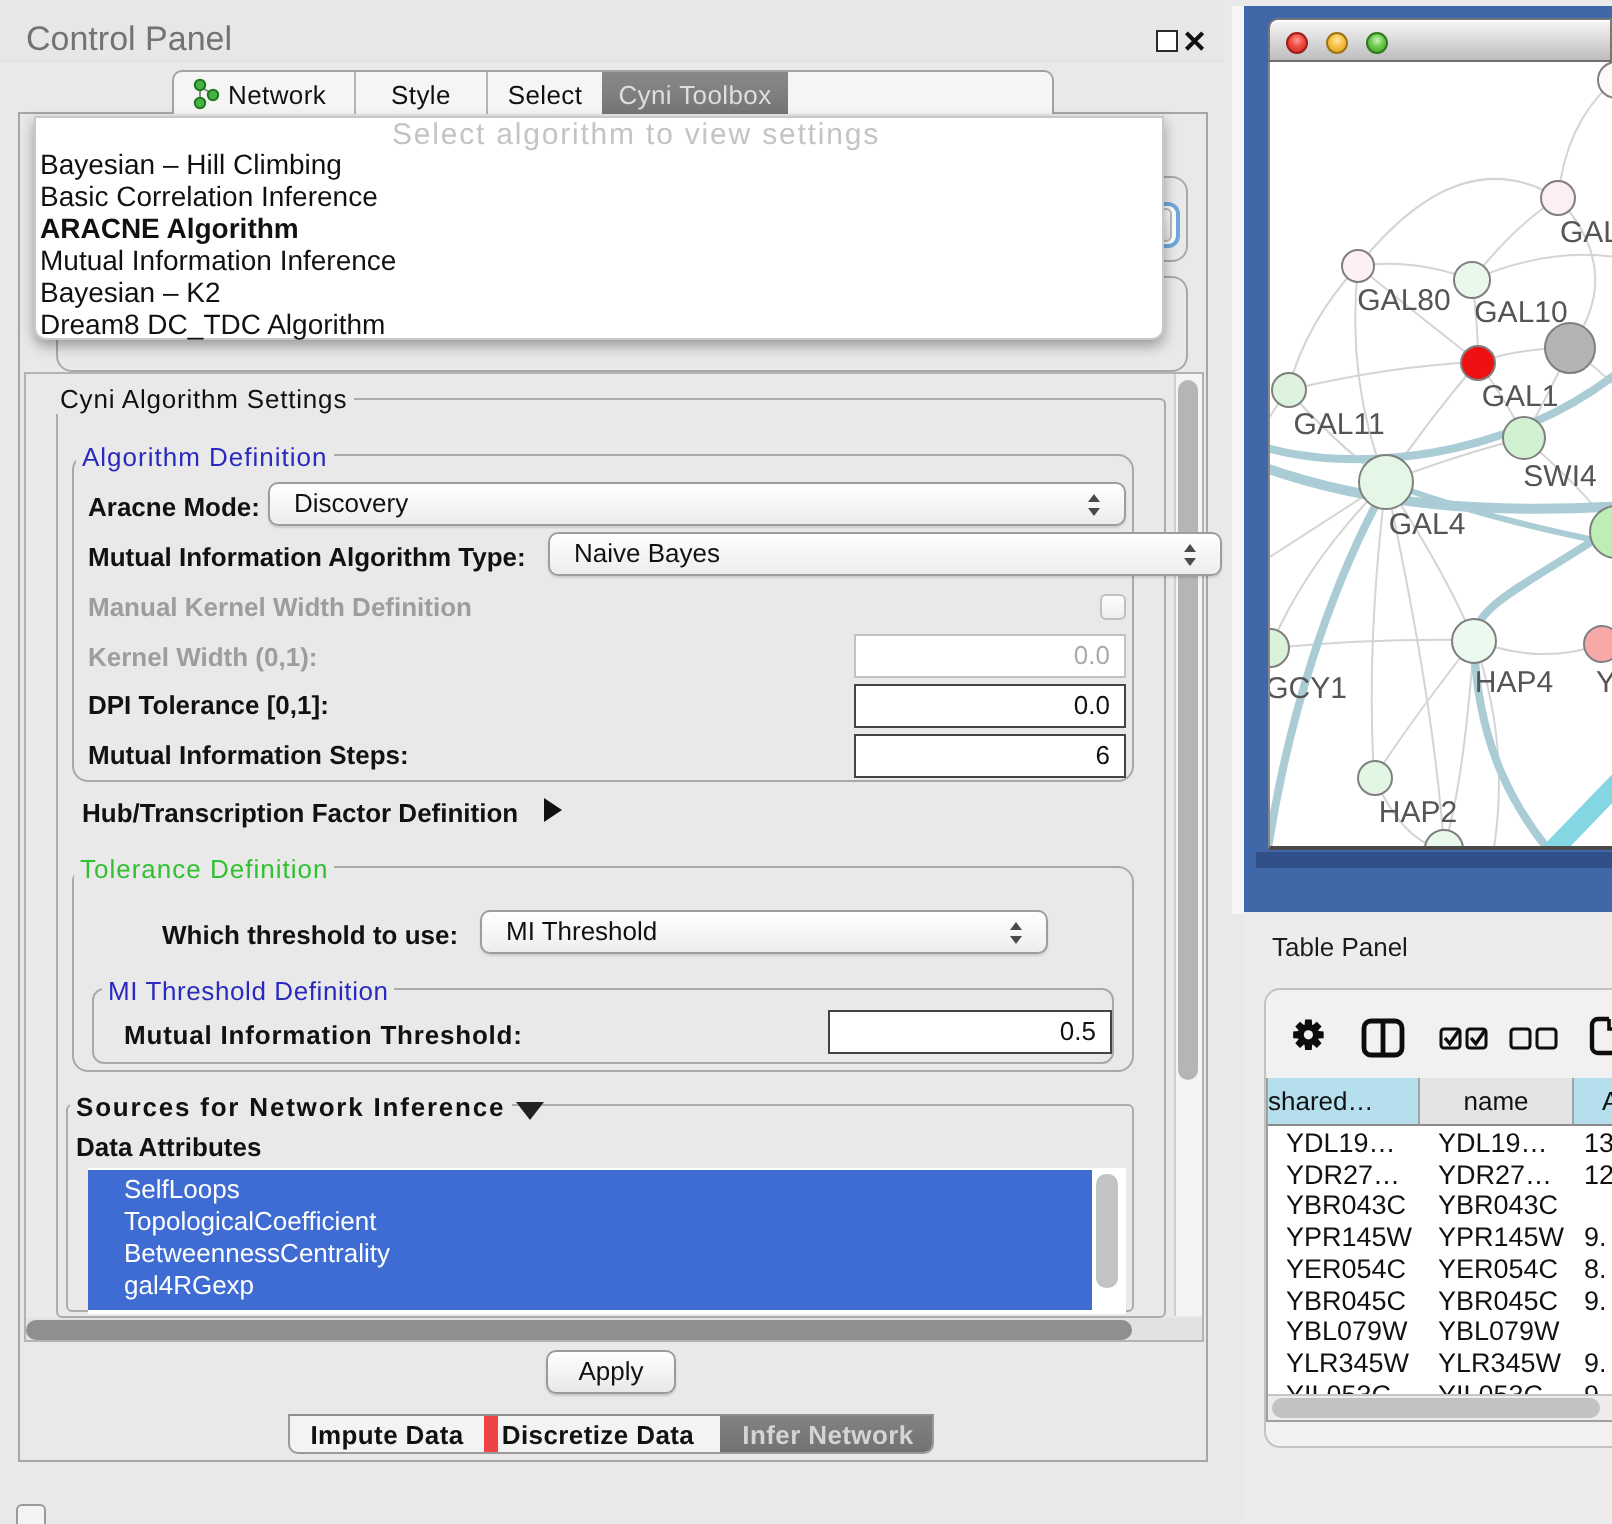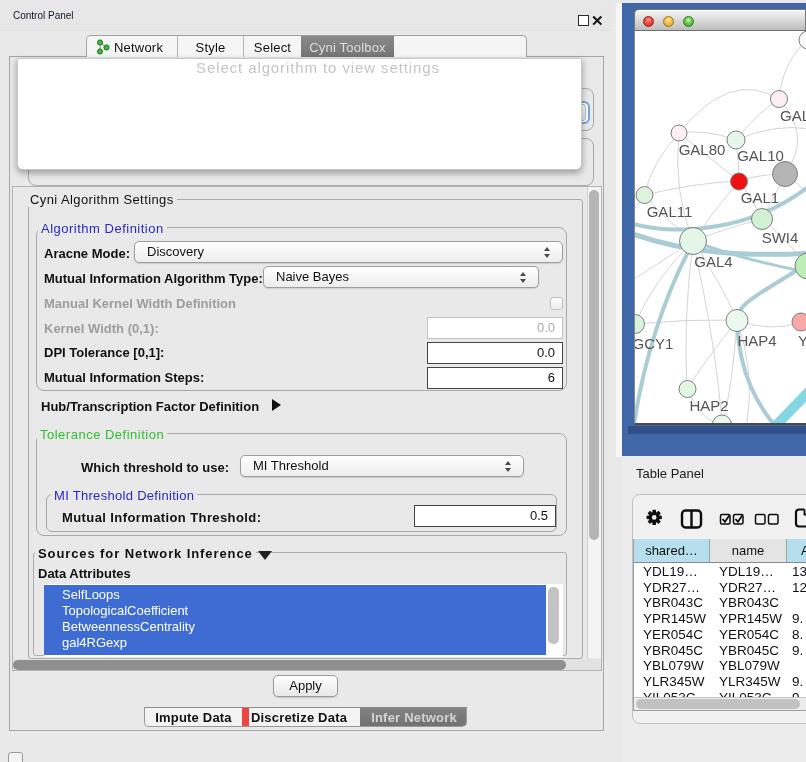--- a/index.html
+++ b/index.html
@@ -10,21 +10,21 @@
 .fld{position:absolute;background:#fff;border:1.5px solid #444;text-align:right;padding-right:7px;line-height:19px}
 .combo{position:absolute;background:linear-gradient(#ffffff,#ededed);border:1px solid #9d9d9d;border-radius:5px;line-height:20px;padding-left:12px;box-shadow:0 1px 1px rgba(0,0,0,.12)}
 .carets{position:absolute;right:10px;top:5px;width:8px}
 .carets i{display:block;width:0;height:0;border-left:3.5px solid transparent;border-right:3.5px solid transparent}
 .cu{border-bottom:4px solid #4a4a4a;margin-bottom:3px}
 .cd{border-top:4px solid #4a4a4a}
 .tabtxt{position:absolute;top:4px;width:100%;text-align:center;letter-spacing:.2px}
 </style></head><body>
 
 <div class="ab" style="left:0;top:0;width:612px;height:31px;background:#e7e7e7;border-bottom:1px solid #e0e0e0"></div>
-<div class="ab" style="left:13px;top:10px;font-size:10px;color:#0f172a">Control Panel</div>
+<div class="ab" style="left:13px;top:10px;font-size:17px;color:#737373">Control Panel</div>
 <div class="ab" style="left:578px;top:15px;width:11px;height:11px;border:1.5px solid #2a2a2a;background:#fff"></div>
 <div class="ab" style="left:591px;top:12px;font-size:15px;font-weight:bold;color:#111">✕</div>
 
 <div class="ab" style="left:9px;top:56px;width:595px;height:675px;border:1px solid #a6a6a6;background:#e9e9e9"></div>
 
 <div class="ab" style="left:86px;top:35px;width:441px;height:22px;border:1px solid #a2a2a2;border-bottom:none;border-radius:5px 5px 0 0;background:#f5f5f5;overflow:hidden">
   <div class="ab" style="left:0;top:0;width:90px;height:22px">
     <svg class="ab" style="left:9px;top:3px" width="15" height="16" viewBox="0 0 15 16">
       <line x1="4" y1="4" x2="10" y2="8" stroke="#888" stroke-width="1"></line>
       <line x1="4" y1="4" x2="4" y2="12" stroke="#888" stroke-width="1"></line>
@@ -65,21 +65,21 @@
 <div class="gt" style="left:38px;top:221px;color:#2929c0;letter-spacing:.5px">Algorithm Definition</div>
 
 <div class="lbl" style="left:44px;top:246px">Aracne Mode:</div>
 <div class="combo" style="left:134px;top:241px;width:429px;height:22px">Discovery
   <span class="carets">
       <i class="cu"></i>
       <i class="cd"></i>
     </span></div>
 
 <div class="lbl" style="left:44px;top:271px">Mutual Information Algorithm Type:</div>
-<div class="combo" style="left:263px;top:266px;width:276px;height:22px">Naive Bayes
+<div class="combo" style="left:274px;top:266px;width:337px;height:22px">Naive Bayes
   <span class="carets">
       <i class="cu"></i>
       <i class="cd"></i>
     </span></div>
 
 <div class="lbl" style="left:44px;top:296px;color:#9d9d9d">Manual Kernel Width Definition</div>
 <div class="ab" style="left:550px;top:297px;width:13px;height:13px;border:1px solid #c0c0c0;border-radius:3px;background:linear-gradient(#fefefe,#ededed)"></div>
 
 <div class="lbl" style="left:44px;top:321px;color:#9d9d9d">Kernel Width (0,1):</div>
 <div class="fld" style="left:427px;top:317px;width:136px;height:22px;border:1px solid #c3c3c3;color:#ababab;line-height:20px">0.0</div>
@@ -242,21 +242,21 @@
     <rect x="110.5" y="7.5" width="9.5" height="9.5" rx="1.5"></rect>
     <rect x="123.5" y="7.5" width="9.5" height="9.5" rx="1.5"></rect>
   </g>
   <path d="M77.5,12 l2.4,2.8 l4.4,-6.4" fill="none" stroke="#0d0d0d" stroke-width="1.7"></path>
   <path d="M90.5,12 l2.4,2.8 l4.4,-6.4" fill="none" stroke="#0d0d0d" stroke-width="1.7"></path>
   <path d="M159.5,2.5 h-5.5 a3,3 0 0 0 -3,3 v11 a3,3 0 0 0 3,3 h7" fill="none" stroke="#0d0d0d" stroke-width="2.2"></path>
   <path d="M159.5,2.5 v5 h5" fill="none" stroke="#0d0d0d" stroke-width="1.8"></path>
 </svg>
 
 <div class="ab" style="left:633px;top:539px;width:173px;height:172px;border-left:1px solid #9f9f9f;background:#fff;overflow:hidden">
-  <div class="ab" style="left:0;top:0;width:76px;height:24px;background:#b5dfec;border-right:1px solid #98a6ab;border-bottom:1px solid #8a8a8a;text-align:center;line-height:23px">shared…</div>
+  <div class="ab" style="left:0;top:0;width:76px;height:24px;background:#b5dfec;border-right:1px solid #98a6ab;border-bottom:1px solid #8a8a8a;line-height:23px">shared…</div>
   <div class="ab" style="left:76px;top:0;width:77px;height:24px;background:#e4e4e4;border-right:1px solid #98a6ab;border-bottom:1px solid #8a8a8a;text-align:center;line-height:23px">name</div>
   <div class="ab" style="left:153px;top:0;width:21px;height:24px;background:#b5dfec;border-bottom:1px solid #8a8a8a;line-height:23px;padding-left:14px">A</div>
   <div class="ab" style="left:9px;top:25px;line-height:15.72px;font-size:13.5px;white-space:pre">YDL19…
 YDR27…
 YBR043C
 YPR145W
 YER054C
 YBR045C
 YBL079W
 YLR345W
@@ -280,13 +280,19 @@
 9.
 9.</div>
 
   <div class="ab" style="left:0;top:158px;width:173px;height:14px;background:#ececec;border-top:1px solid #c6c6c6"></div>
   <div class="ab" style="left:2px;top:160px;width:164px;height:10px;background:#c2c2c2;border-radius:5px"></div>
 </div>
 <div class="ab" style="left:633px;top:710px;width:173px;height:1px;background:#9f9f9f"></div>
 
 <div class="ab" style="left:17px;top:58px;width:565px;height:112px;background:#ffffff;border:1px solid #c8c8c8;border-radius:0 0 6px 6px;box-shadow:0 3px 7px rgba(0,0,0,.35);z-index:50">
   <div class="ab" style="left:178px;top:0px;font-size:15px;letter-spacing:.9px;color:#c4c4c4">Select algorithm to view settings</div>
+  <div class="ab" style="left:2px;top:16px;font-size:14px;line-height:15.9px;white-space:pre">Bayesian – Hill Climbing
+Basic Correlation Inference
+<b>ARACNE Algorithm</b>
+Mutual Information Inference
+Bayesian – K2
+Dream8 DC_TDC Algorithm</div>
 </div>
 
 </body></html>

